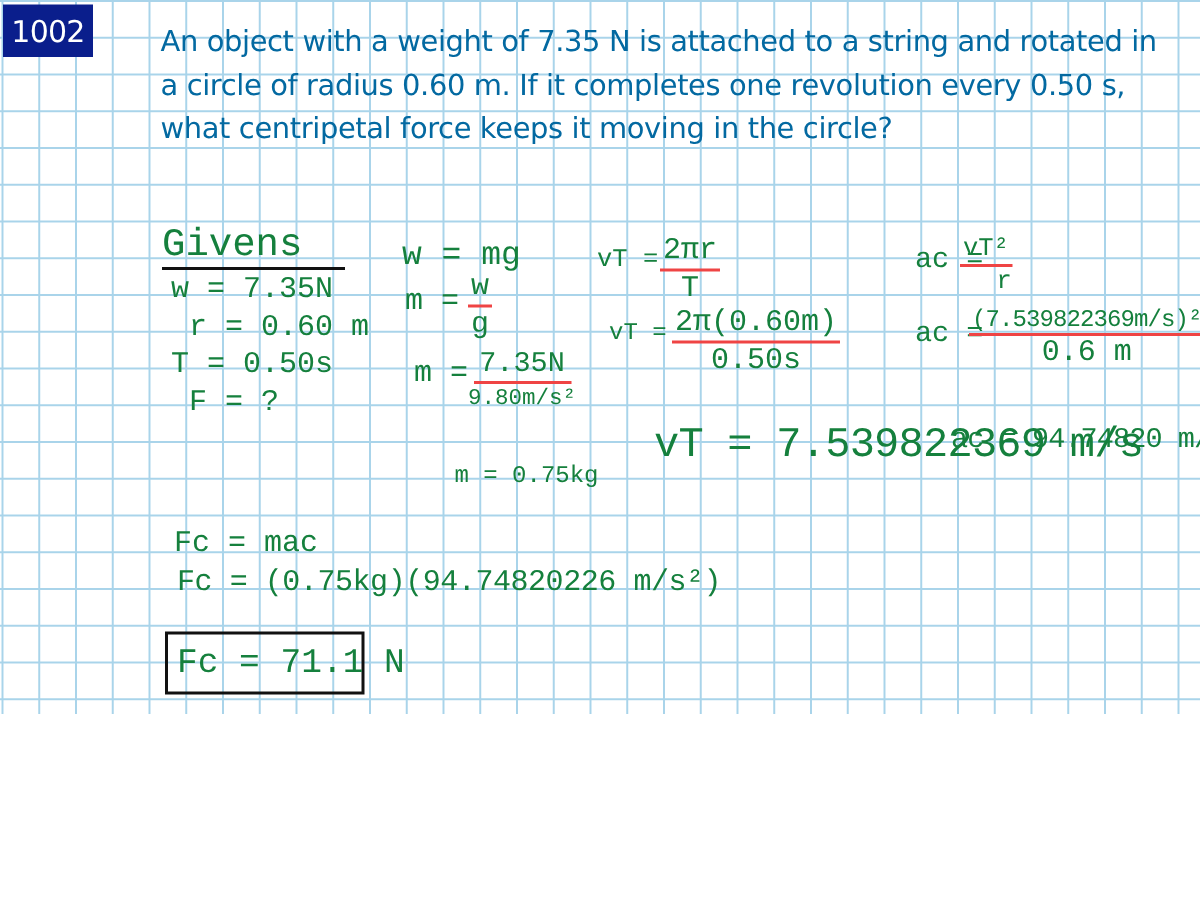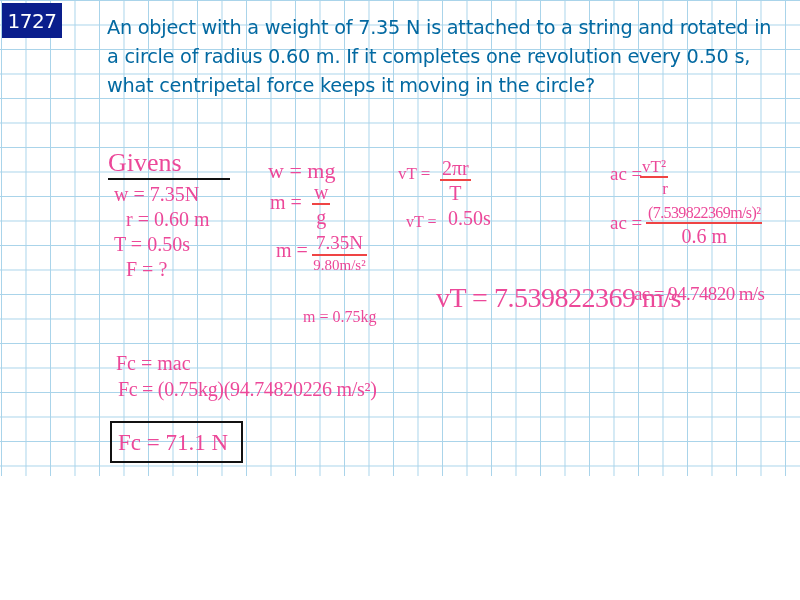--- a/index.html
+++ b/index.html
@@ -23,39 +23,39 @@
       font-family: "DejaVu Sans", sans-serif; font-size: 20px;
       display: flex; align-items: center; justify-content: center;
       letter-spacing: -0.5px;
     }
     .question {
       position: absolute; left: 107px; top: 13px; width: 680px;
       font-family: "DejaVu Sans", sans-serif; font-size: 19.3px; line-height: 29px;
       color: #0369a1; letter-spacing: -0.25px;
     }
     .hw {
-      position: absolute; color: #ec4899;
-      font-family: Liberation Serif, serif; font-weight: normal;
+      position: absolute; color: #15803d;
+      font-family: Liberation Mono, monospace; font-weight: normal;
       white-space: nowrap; line-height: 1;
     }
     .frac { position: absolute; display: flex; flex-direction: column; align-items: center; }
     .frac .num { border-bottom: 2px solid #ef4444; padding: 0 2px 1px 2px; }
     .frac .den { padding-top: 2px; }
     .uline { border-bottom: 2px solid #111; }
     .answer-box {
       position: absolute; left: 110px; top: 421px; width: 133px; height: 42px;
       border: 2px solid #111; box-sizing: border-box;
     }
   </style>
 </head>
 <body>
 
 <div class="grid"></div>
 
-<div class="badge">1727</div>
+<div class="badge">1002</div>
 
 <div class="question">An object with a weight of 7.35 N is attached to a string and rotated in a circle of radius 0.60 m. If it completes one revolution every 0.50 s, what centripetal force keeps it moving in the circle?</div>
 
 <div class="hw uline" style="left:108px; top:150px; font-size:26px; width:122px; padding-bottom:2px;">Givens</div>
 <div class="hw" style="left:114px; top:184px; font-size:20px;">w = 7.35N</div>
 <div class="hw" style="left:126px; top:209px; font-size:20px;">r = 0.60 m</div>
 <div class="hw" style="left:114px; top:234px; font-size:20px;">T = 0.50s</div>
 <div class="hw" style="left:126px; top:259px; font-size:20px;">F = ?</div>
 
 <div class="hw" style="left:268px; top:160px; font-size:22px;">w = mg</div>
@@ -71,20 +71,21 @@
 </div>
 <div class="hw" style="left:272px; top:309px; font-size:16px;margin-left:31px;">m = 0.75kg</div>
 
 <div class="hw" style="left:398px; top:165px; font-size:17px;">vT =</div>
 <div class="frac hw" style="left:440px; top:158px; font-size:20px;">
   <span class="num">2πr</span>
   <span class="den">T</span>
 </div>
 <div class="hw" style="left:406px; top:214px; font-size:16px;">vT =</div>
 <div class="frac hw" style="left:448px; top:206px; font-size:20px;">
+  <span class="num">2π(0.60m)</span>
   <span class="den">0.50s</span>
 </div>
 <div class="hw" style="left:436px; top:284px; font-size:28px; letter-spacing:-0.5px;">vT = 7.539822369 m/s</div>
 
 <div class="hw" style="left:610px; top:164px; font-size:19px;">ac =</div>
 <div class="frac hw" style="left:640px; top:158px; font-size:17px;align-items:flex-end;">
   <span class="num">vT²</span>
   <span class="den">r</span>
 </div>
 <div class="hw" style="left:610px; top:213px; font-size:19px;">ac =</div>

